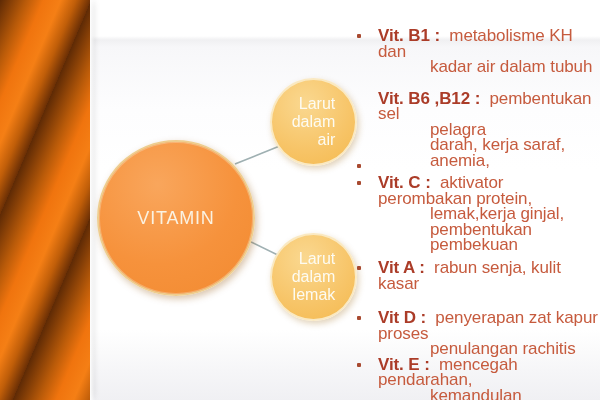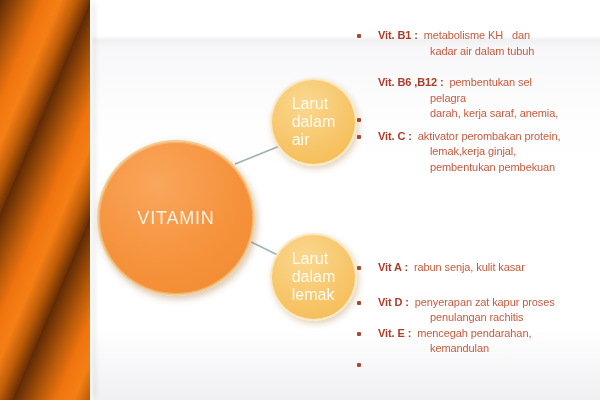--- a/index.html
+++ b/index.html
@@ -16,21 +16,21 @@
       #5e2a05 0px, #b85a09 24px, #f0740e 40px, #f57f15 56px, #c05e09 70px, #6b2f05 84px);
     box-shadow:4px 0 8px -2px rgba(0,0,0,0.18);
   }
   .slide-edge {
     position:absolute; left:90px; top:0; width:5px; height:400px; z-index:2;
     background:linear-gradient(to right, #ffffff, rgba(255,255,255,0));
   }
   .connectors { position:absolute; left:0; top:0; z-index:2; }
   .circle {
     position:absolute; z-index:3; border-radius:50%;
-    display:flex; align-items:center; justify-content:center; text-align:left;
+    display:flex; align-items:center; justify-content:center; text-align:right;
   }
   .circle-main {
     left:97px; top:140px; width:158px; height:156px;
     background:radial-gradient(circle at 38% 28%, #f9a65c 0%, #f6923c 55%, #f28a30 100%);
     border:2px solid #eecd8f;
     box-shadow:2px 3px 7px rgba(150,90,20,0.35), inset 0 0 0 1px rgba(255,255,255,0.25);
     color:#faf2e2; font-size:18px; letter-spacing:0.8px;
   }
   .circle-branch {
     width:87px; height:88px;
@@ -49,21 +49,21 @@
   .group-water .bi-1 { margin-top:12px; }
   .group-water .bi-2 { margin-top:16px;align-items:flex-end; }
   .group-water .bi-3 { margin-top:7px; }
   .group-fat   .bi-1 { margin-top:19px; }
   .dot-col { flex:0 0 32px; padding-left:11px; }
   .dot {
     display:block; width:4px; height:4px; margin-top:6px;
     background:#a84a30; border-radius:1px;
   }
   .btext {
-    flex:1; font-size:11px; line-height:15.5px; color:#c65b3e;
+    flex:1; font-size:17px; line-height:15.5px; color:#c65b3e;
     letter-spacing:-0.1px;
   }
   .blabel { font-weight:bold; color:#ab3c28; }
   .bdesc { white-space:pre-wrap; }
   .bdesc .cont { display:block; padding-left:52px; white-space:pre-wrap; }
 </style>
 </head>
 <body>
 
 <div class="stage">

